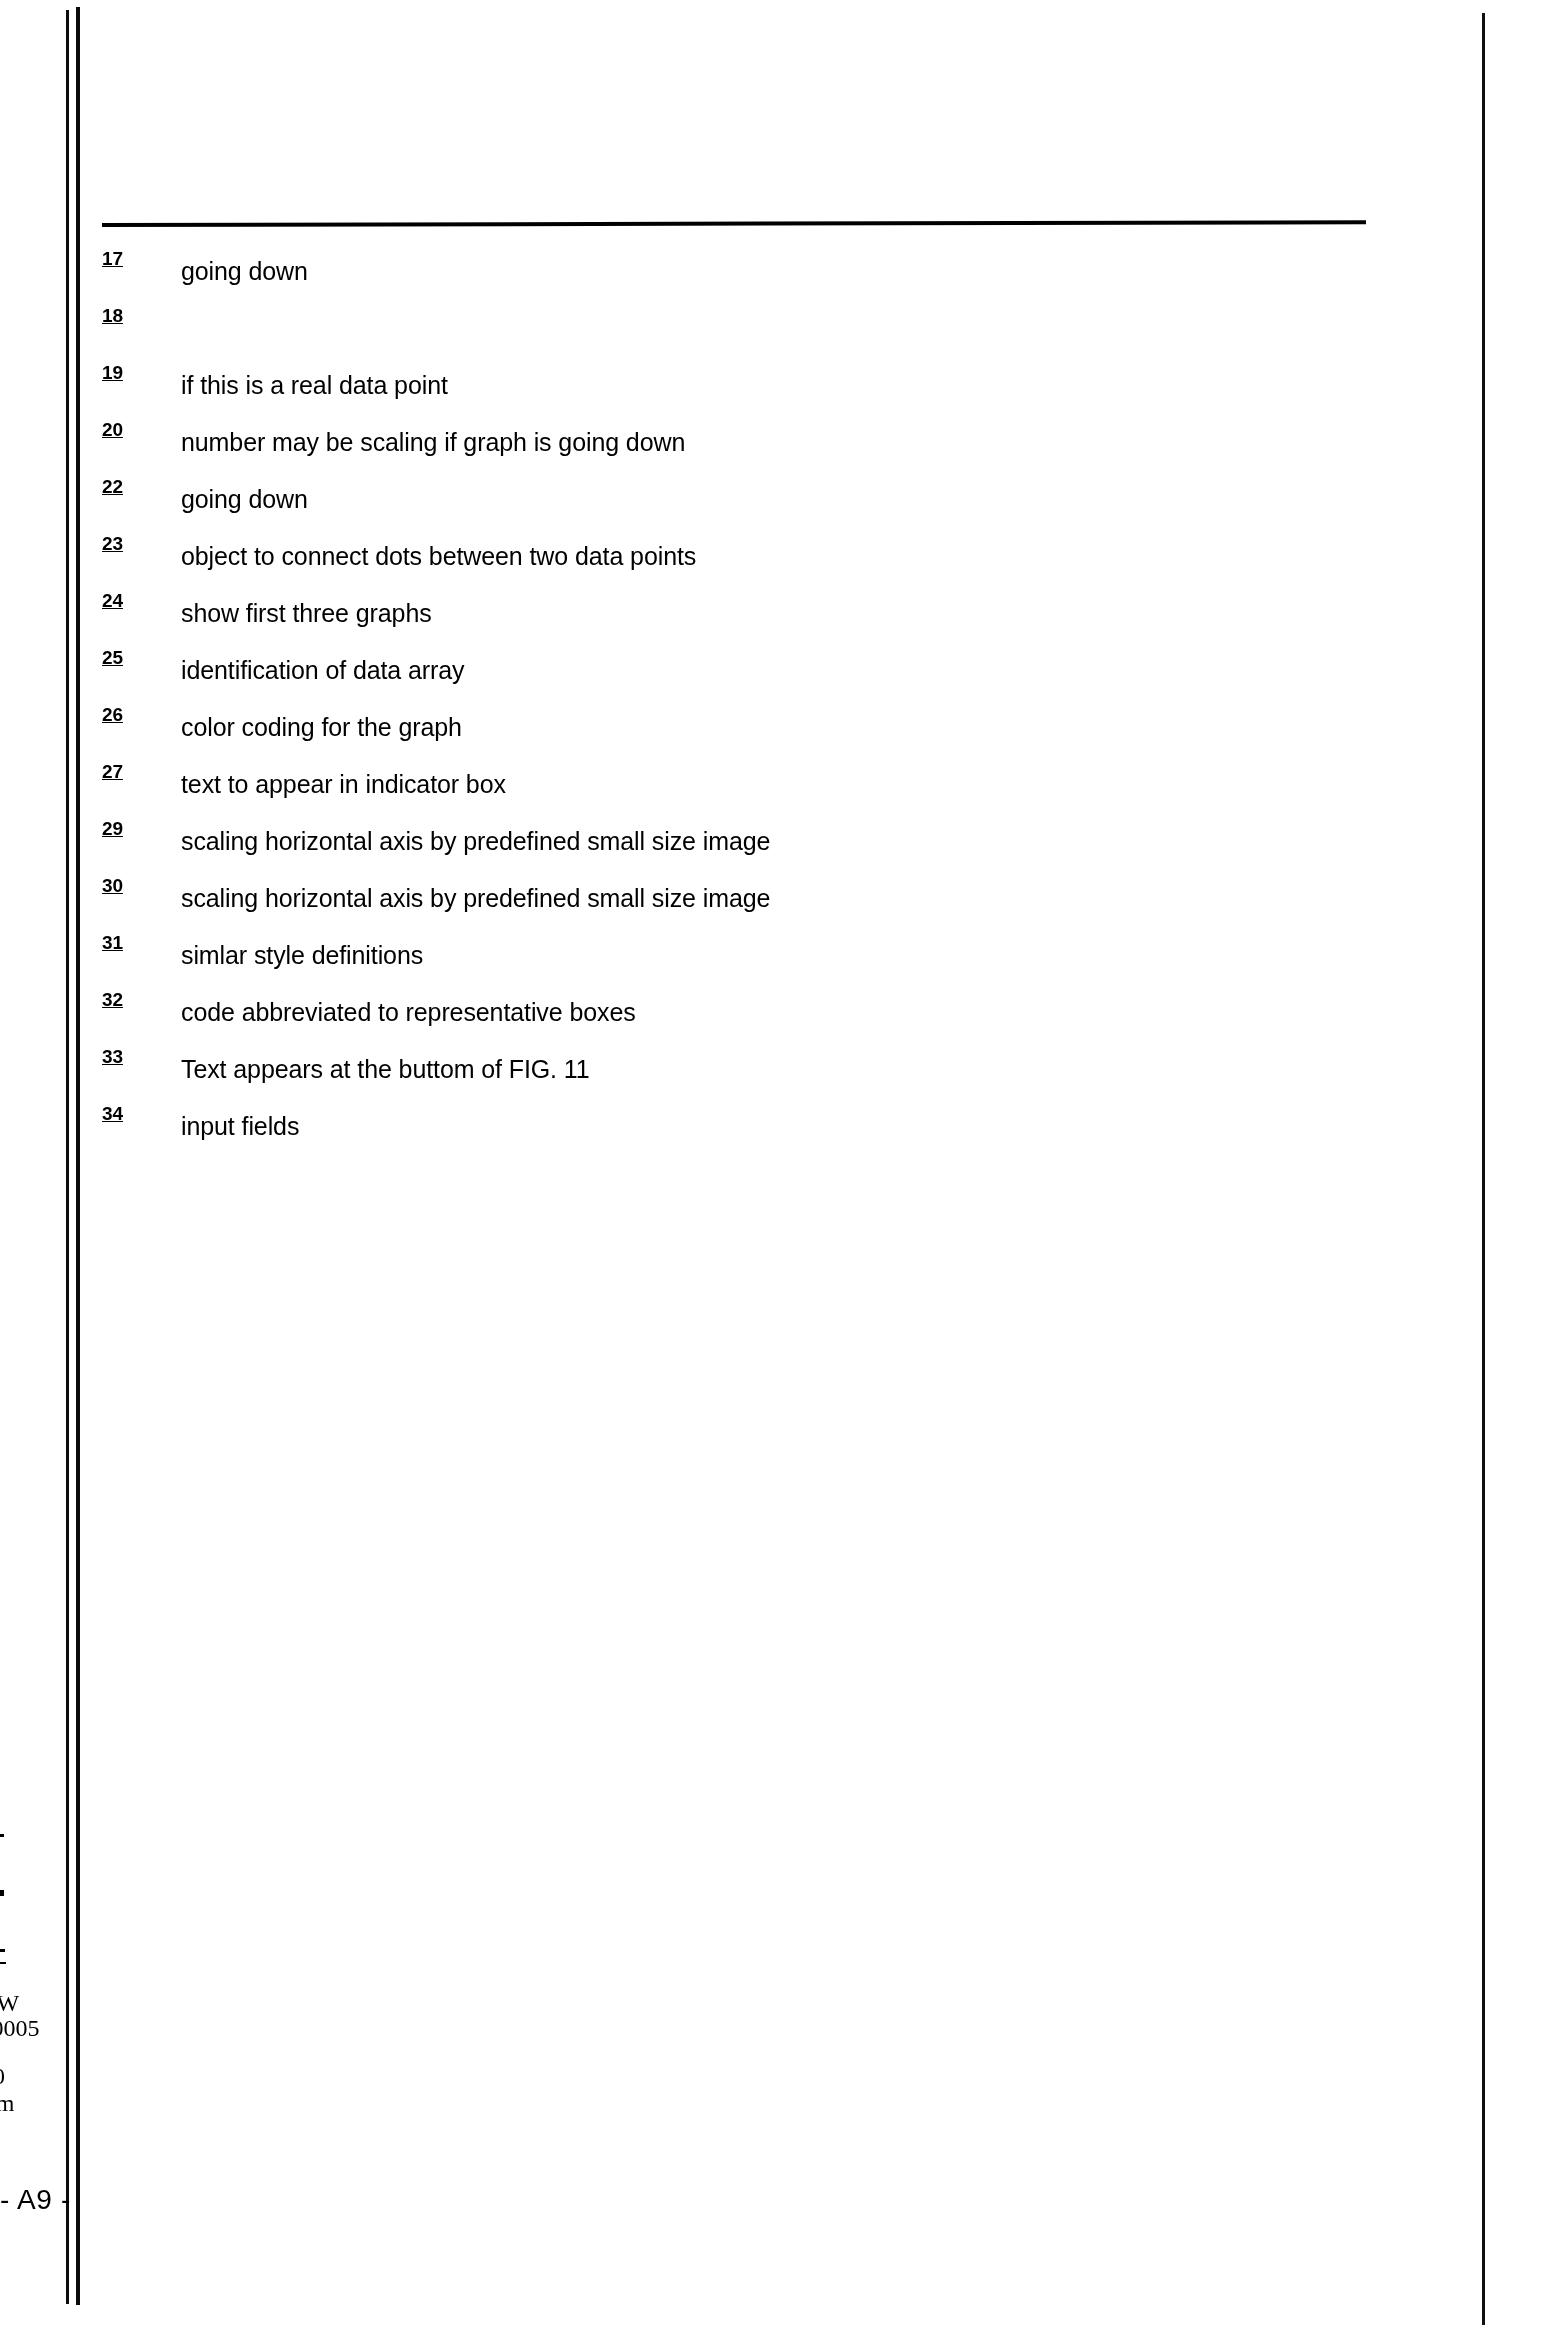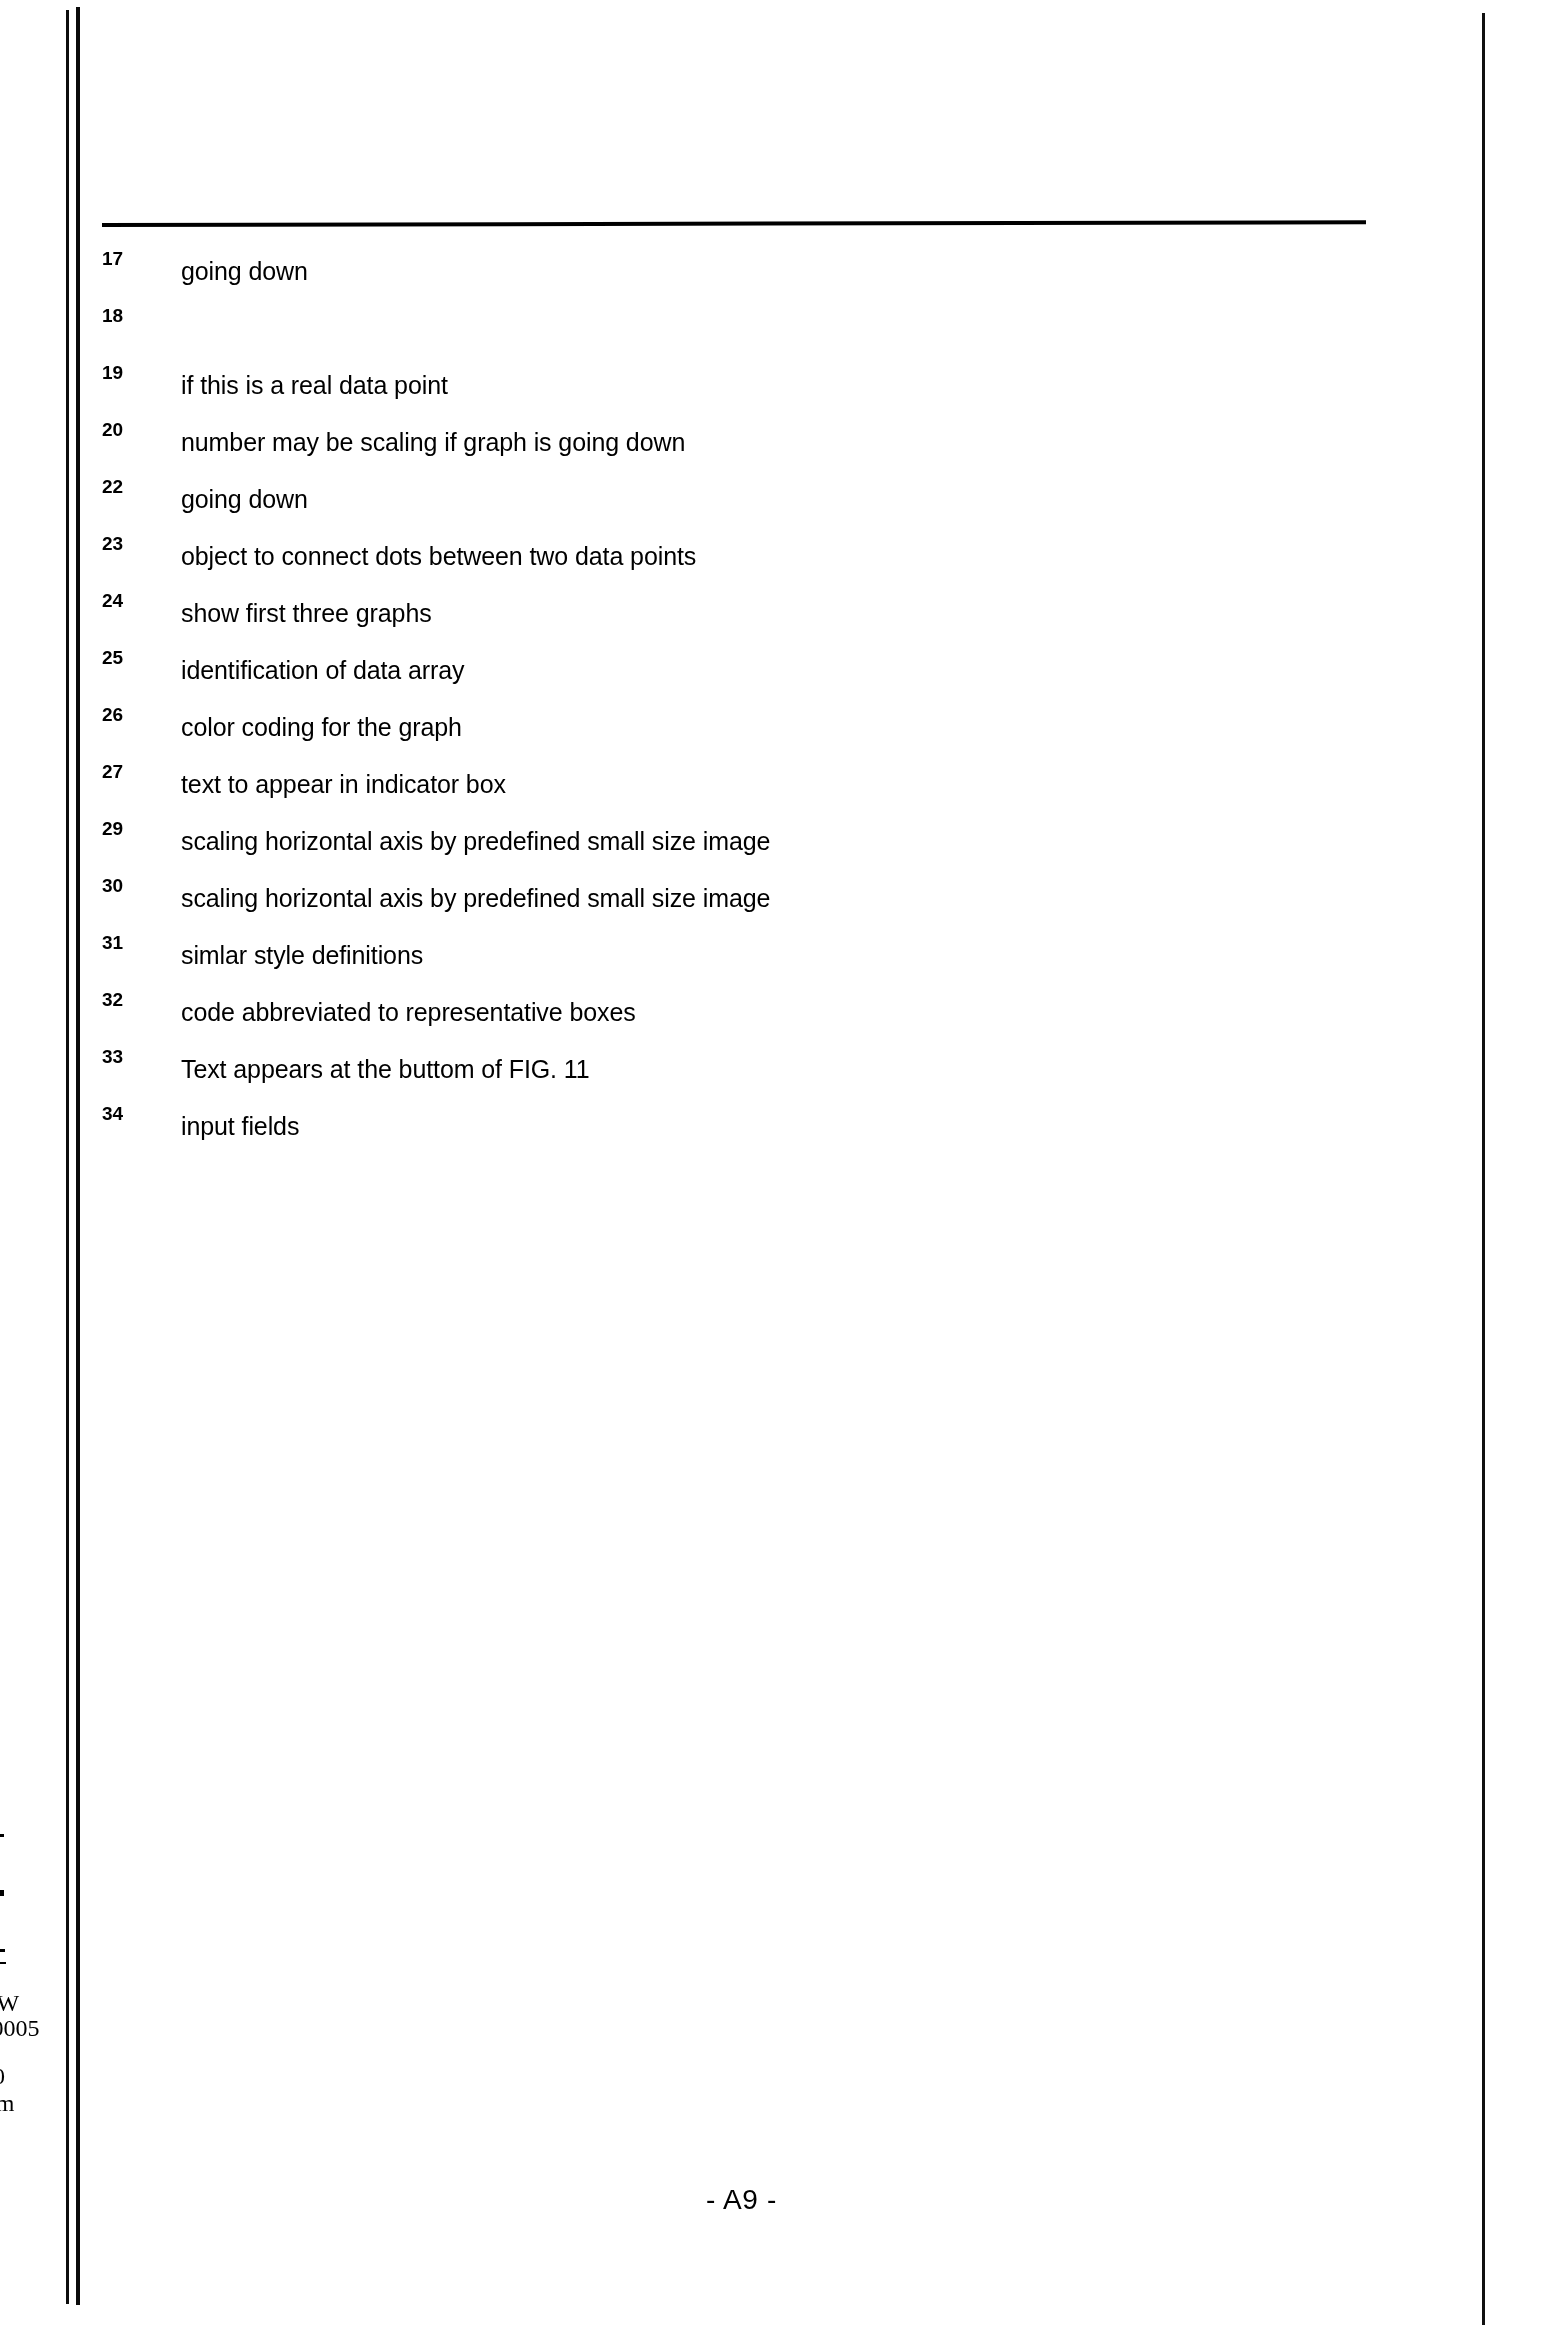--- a/index.html
+++ b/index.html
@@ -68,20 +68,21 @@
   }
   .row-num {
     position: absolute;
     left: 102px;
     top: 0px;
     font-size: 19px;
     font-weight: bold;
     letter-spacing: -0.1px;
     line-height: 1;
     white-space: nowrap;
+    text-decoration: underline;
   }
   .row-text {
     position: absolute;
     left: 181px;
     top: 9.8px;
     font-size: 25px;
     font-weight: normal;
     line-height: 1;
     letter-spacing: -0.1px;
     white-space: nowrap;
@@ -103,21 +104,20 @@
     height: 2.1px;
     background: #000000;
   }
 
   
   .footer {
     position: absolute;
     left: 0;
     top: 2184px;
     width: 1567px;
-    text-align: center;
     font-size: 28px;
     letter-spacing: 0.7px;
   }
   .footer-inner {
     display: inline-block;
     margin-right: 84px;
   }
 </style>
 </head>
 <body>

